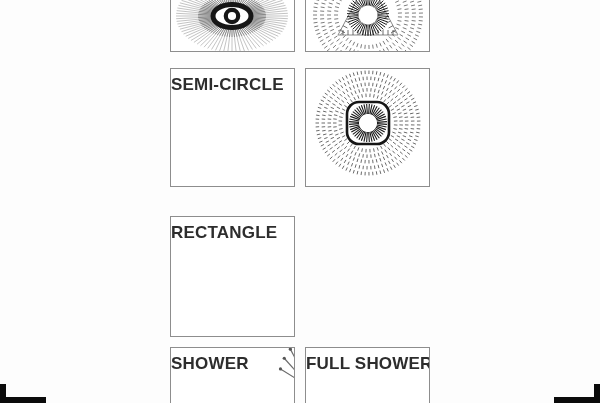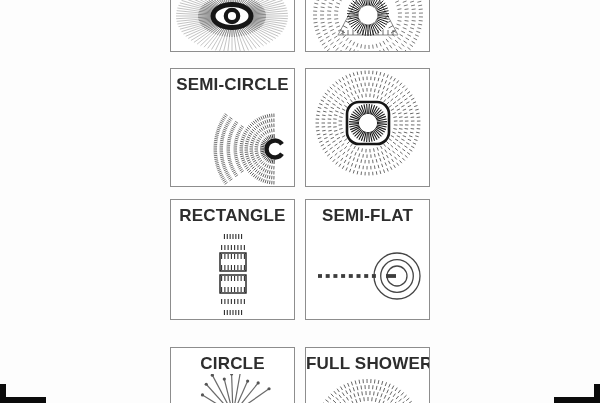--- a/index.html
+++ b/index.html
@@ -1,26 +1,26 @@
 <!DOCTYPE html>
 <html><head>
 <meta charset="utf-8">
 <style>
   html,body{margin:0;padding:0;}
   body{font-family:"Liberation Sans", sans-serif;}
   .sheet{position:relative;width:600px;height:403px;background:#fdfdfd;overflow:hidden;}
   .cell{
     position:absolute;width:125px;box-sizing:border-box;
     background:#ffffff;border:1px solid #8d8d8d;
-    display:flex;flex-direction:column;align-items:stretch;
+    display:flex;align-items:stretch;
   }
   .l{left:170px}.r{left:305px}
   .c0,.c1{top:-68px;height:120px}
   .c2,.c3{top:68px;height:119px}
-  .c4,.c5{top:199px;height:121px}
+  .c4,.c5{top:216px;height:121px}
   .c6,.c7{top:347px;height:120px}
   .label{
     height:26px;box-sizing:border-box;padding-top:7px;
     text-align:center;font-size:17px;font-weight:bold;
     letter-spacing:0.2px;color:#2d2d2d;line-height:1;
     white-space:nowrap;overflow:hidden;
   }
   svg.pat{display:block;width:100%;flex:1;}
   .corner{position:absolute;bottom:0;width:40px;height:13px;border-bottom:6px solid #0b0b0b;}
   .corner.left{left:0;border-left:6px solid #0b0b0b;}
@@ -1313,40 +1313,23 @@
         <line x1="73.375" y1="73" x2="73.375" y2="78" stroke="#2e2e2e" stroke-width="1.1"></line>
         <line x1="53.42857142857143" y1="84" x2="53.42857142857143" y2="89" stroke="#2e2e2e" stroke-width="1.1"></line>
         <line x1="56.285714285714285" y1="84" x2="56.285714285714285" y2="89" stroke="#2e2e2e" stroke-width="1.1"></line>
         <line x1="59.142857142857146" y1="84" x2="59.142857142857146" y2="89" stroke="#2e2e2e" stroke-width="1.1"></line>
         <line x1="62" y1="84" x2="62" y2="89" stroke="#2e2e2e" stroke-width="1.1"></line>
         <line x1="64.85714285714286" y1="84" x2="64.85714285714286" y2="89" stroke="#2e2e2e" stroke-width="1.1"></line>
         <line x1="67.71428571428571" y1="84" x2="67.71428571428571" y2="89" stroke="#2e2e2e" stroke-width="1.1"></line>
         <line x1="70.57142857142857" y1="84" x2="70.57142857142857" y2="89" stroke="#2e2e2e" stroke-width="1.1"></line>
       </svg>
   </div>
-  <div class="cell c5 r">
-    <div class="label">SEMI-FLAT</div>
-    <svg class="pat">
-        <circle cx="91" cy="50" r="23" fill="none" stroke="#454545" stroke-width="1.3"></circle>
-        <circle cx="91" cy="50" r="16.3" fill="none" stroke="#454545" stroke-width="1.3"></circle>
-        <circle cx="91" cy="50" r="10" fill="none" stroke="#454545" stroke-width="1.3"></circle>
-        <rect x="12" y="48.1" width="4" height="3.8" fill="#3d3d3d"></rect>
-        <rect x="19.7" y="48.1" width="4" height="3.8" fill="#3d3d3d"></rect>
-        <rect x="27.4" y="48.1" width="4" height="3.8" fill="#3d3d3d"></rect>
-        <rect x="35.1" y="48.1" width="4" height="3.8" fill="#3d3d3d"></rect>
-        <rect x="42.800000000000004" y="48.1" width="4" height="3.8" fill="#3d3d3d"></rect>
-        <rect x="50.50000000000001" y="48.1" width="4" height="3.8" fill="#3d3d3d"></rect>
-        <rect x="58.20000000000001" y="48.1" width="4" height="3.8" fill="#3d3d3d"></rect>
-        <rect x="65.9" y="48.1" width="4" height="3.8" fill="#3d3d3d"></rect>
-        <rect x="80" y="48.1" width="10" height="3.8" fill="#3d3d3d"></rect>
-      </svg>
-  </div>
 
   <div class="cell c6 l">
-    <div class="label">CIRCLE</div>
+    <div class="label">SHOWER</div>
     <svg class="pat">
         <line x1="53.51951903843574" y1="34.700807357667955" x2="31.470268538368664" y2="20.922906487604624" stroke="#6a6a6a" stroke-width="1.2"></line>
         <circle cx="31.470268538368664" cy="20.922906487604624" r="1.6" fill="#555555"></circle>
         <line x1="55.308693936411416" y1="32.56855174522606" x2="35.23477574564567" y2="10.274206980904232" stroke="#6a6a6a" stroke-width="1.2"></line>
         <circle cx="35.23477574564567" cy="10.274206980904232" r="1.6" fill="#555555"></circle>
         <line x1="57.305284372141095" y1="31.17052407141073" x2="41.343251237420816" y2="1.150305914207209" stroke="#6a6a6a" stroke-width="1.2"></line>
         <circle cx="41.343251237420816" cy="1.150305914207209" r="1.6" fill="#555555"></circle>
         <line x1="59.580781044003324" y1="30.297042737240034" x2="53.29081175841196" y2="5.069353854064126" stroke="#6a6a6a" stroke-width="1.2"></line>
         <circle cx="53.29081175841196" cy="5.069353854064126" r="1.6" fill="#555555"></circle>
         <line x1="61.65100503297499" y1="30.006091729809043" x2="60.60402013189997" y2="0.02436691923617218" stroke="#6a6a6a" stroke-width="1.2"></line>

